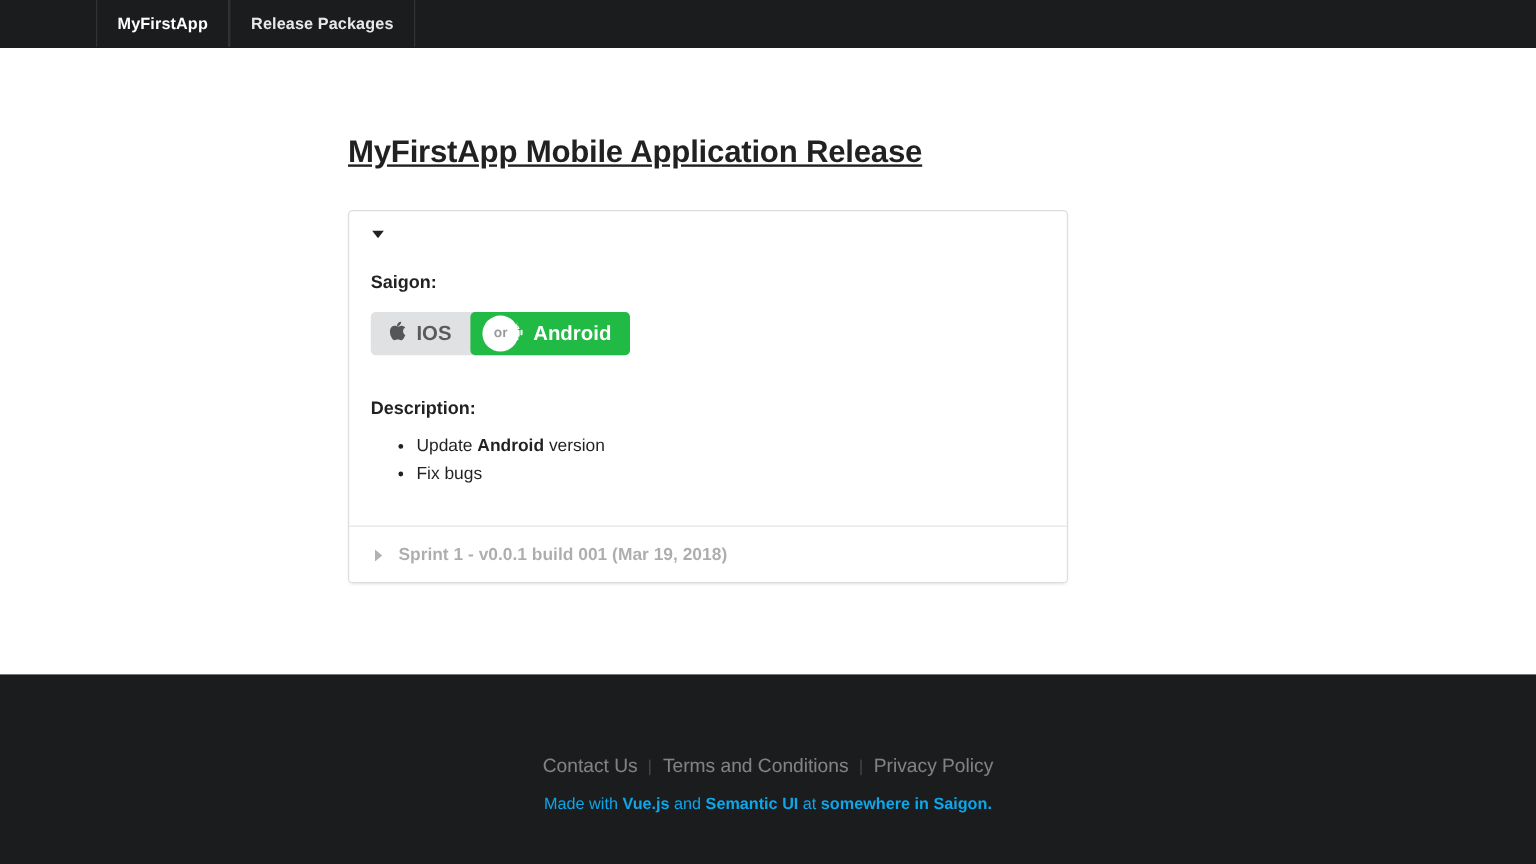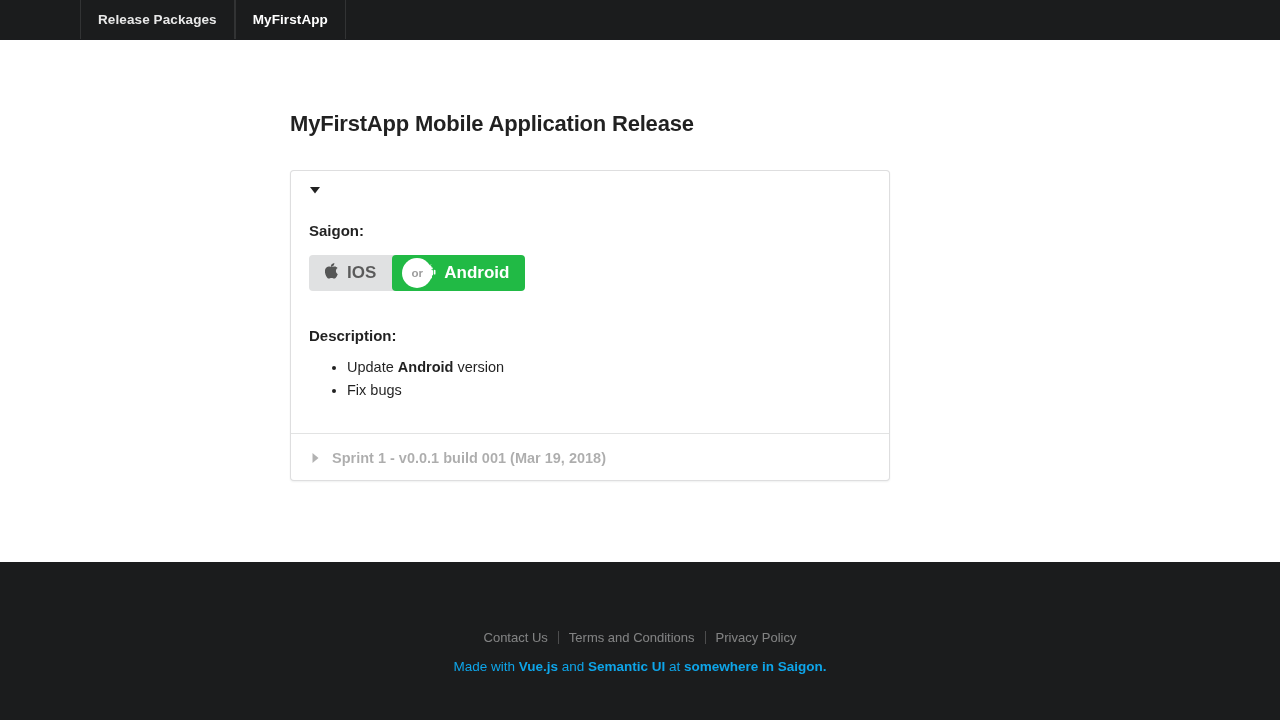--- a/index.html
+++ b/index.html
@@ -65,26 +65,27 @@
   .page {
     height: 522px;
     background: #fff;
     padding-top: 70px;
   }
   .container {
     width: 600px;
     margin-left: 290px;
   }
   .page-title {
-    font-size: 22px;
+    font-size: 26px;
     font-weight: bold;
     color: rgba(0,0,0,0.87);
     margin: 0 0 32px 0;
     line-height: 1.25;
     letter-spacing: -0.2px;
+    text-decoration: underline;
   }
 
   
   .accordion {
     border: 1px solid rgba(34,36,38,0.15);
     border-radius: 4px;
     background: #fff;
     box-shadow: 0 1px 2px 0 rgba(34,36,38,0.07);
     overflow: hidden;
   }
@@ -194,21 +195,21 @@
     color: #ffffff;
     display: flex;
     flex-direction: column;
     align-items: center;
     justify-content: flex-start;
     padding-top: 68px;
   }
   .footer-links {
     display: flex;
     align-items: center;
-    font-size: 13px;
+    font-size: 16px;
     color: rgba(255,255,255,0.45);
     margin-bottom: 14px;
   }
   .footer-links a {
     color: rgba(255,255,255,0.45);
     text-decoration: none;
     cursor: pointer;
     padding: 0 10px;
   }
   .footer-links a:first-child { padding-left: 0; }
@@ -222,25 +223,25 @@
     font-size: 13.5px;
     color: #0ea5e9;
     font-weight: normal;
   }
   .footer-made b { font-weight: bold; }
 </style>
 </head>
 <body>
 
 <div class="topbar">
+  <div class="topbar-item brand">
+    <span>MyFirstApp</span>
+  </div>
   <div class="topbar-item">
     <span>Release Packages</span>
-  </div>
-  <div class="topbar-item brand">
-    <span>MyFirstApp</span>
   </div>
 </div>
 
 <div class="page">
   <div class="container">
 
     <h1 class="page-title">MyFirstApp Mobile Application Release</h1>
 
     <div class="accordion">
 

